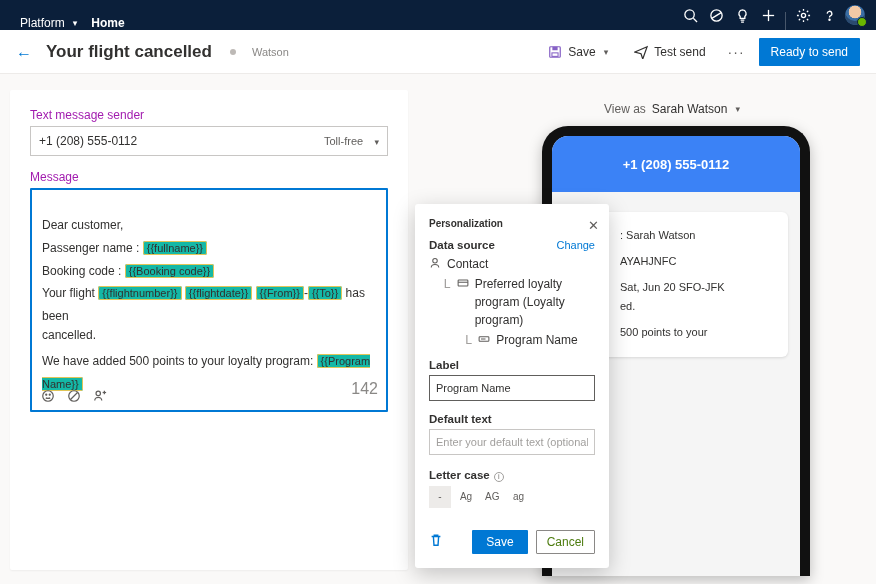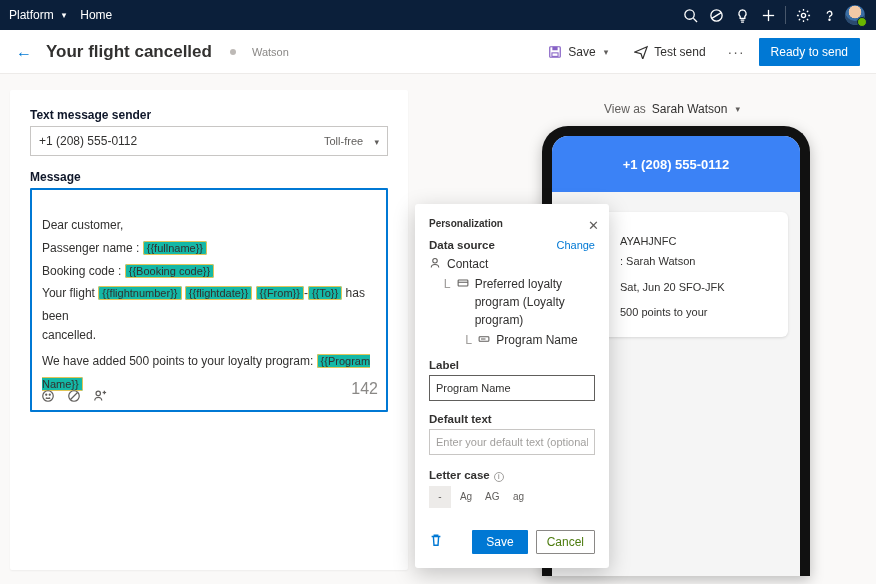--- a/index.html
+++ b/index.html
@@ -1,19 +1,19 @@
 <!DOCTYPE html>
 <html><head>
 <meta charset="utf-8">
 <style>
   * { box-sizing: border-box; margin: 0; padding: 0; font-family: "Segoe UI", -apple-system, BlinkMacSystemFont, sans-serif; }
   body { width: 876px; height: 584px; overflow: hidden; background: #faf9f8; }
 
   
-  .topbar { height: 30px; background: #0b1f3a; display: flex; align-items: center; color: #fff; padding: 0 8px 0 9px; font-size: 12px; }
+  .topbar { height: 30px; background: #0b1f3a; display: flex; align-items: flex-end; color: #fff; padding: 0 8px 0 20px; font-size: 12px; }
   .topbar .brand { display: flex; align-items: center; gap: 6px; }
   .topbar .brand .chev { font-size: 9px; margin-left: 2px; }
   .topbar .spacer { flex: 1; }
   .topbar .ticon { width: 26px; height: 30px; display: inline-flex; align-items: center; justify-content: center; cursor: pointer; }
   .topbar .ticon svg { width: 15px; height: 15px; stroke: #fff; fill: none; stroke-width: 1.4; }
   .topbar .divider { width: 1px; height: 18px; background: rgba(255,255,255,0.25); margin: 0 4px; }
   .avatar { width: 20px; height: 20px; border-radius: 50%; background: radial-gradient(circle at 50% 35%, #f2c9a6 0 38%, #3a6ea5 40% 100%); box-shadow: inset 0 -4px 0 #2b4a6f; position: relative; }
   .avatar::after { content: ""; position: absolute; right: -2px; bottom: -2px; width: 8px; height: 8px; background: #6bb700; border-radius: 50%; border: 1.5px solid #0b1f3a; }
 
   
@@ -27,21 +27,21 @@
   .cmdbtn svg { width: 14px; height: 14px; }
   .chevsm { font-size: 9px; color: #605e5c; margin-left: 2px; }
   .overflow { font-size: 14px; color: #605e5c; padding: 0 4px; cursor: pointer; letter-spacing: 1px; }
   .primarybtn { background: #0078d4; color: #fff; font-size: 12px; padding: 7px 12px; border-radius: 1px; cursor: pointer; border: none; }
 
   
   .main { position: relative; height: calc(584px - 30px - 44px); }
 
   
   .editor-card { position: absolute; left: 10px; top: 16px; width: 398px; background: #fff; border-radius: 2px; padding: 18px 20px; box-shadow: 0 1px 2px rgba(0,0,0,0.05); height: 480px; }
-  .fieldlabel { font-size: 12px; font-weight: 700; color: #0f172a; margin-bottom: 4px; }
+  .fieldlabel { font-size: 12px; font-weight: 400; color: #a21caf; margin-bottom: 4px; }
   .senderbox { border: 1px solid #c8c6c4; height: 30px; display: flex; align-items: center; padding: 0 8px; font-size: 12px; color: #323130; justify-content: space-between; cursor: pointer; }
   .senderbox .tollfree { font-size: 11px; color: #605e5c; margin-right: 6px; }
   .msgbox { border: 2px solid #0078d4; border-radius: 1px; padding: 24px 10px 30px 10px; font-size: 12px; color: #323130; line-height: 1.9; height: 224px; position: relative; margin-top: 4px; }
   .token { background: #14b8a6; border: 1px solid #e0c558; border-radius: 2px; padding: 0 3px; font-size: 11px; }
   .msgbox .toolbar { position: absolute; left: 8px; bottom: 6px; display: flex; gap: 10px; align-items: center; }
   .msgbox .toolbar .ic { width: 16px; height: 16px; display: inline-flex; align-items: center; justify-content: center; cursor: pointer; color: #605e5c; }
   .msgbox .toolbar .ic svg { width: 14px; height: 14px; stroke: #605e5c; fill: none; stroke-width: 1.4; }
   .msgbox .counter { position: absolute; right: 8px; bottom: 6px; font-size: 16px; color: #8a8886; }
 
   
@@ -74,21 +74,21 @@
 
   .right-trunc { overflow: hidden; white-space: nowrap; }
 </style>
 </head>
 <body>
 
 <div class="topbar">
   <div class="brand">
     <span>Platform</span>
     <span class="chev">▾</span>
-    <span style="margin-left:8px;">Home</span>
+    <span style="margin-left:8px;font-weight:bold;">Home</span>
   </div>
   <div class="spacer"></div>
   <span class="ticon">
       <svg viewBox="0 0 16 16">
         <circle cx="7" cy="7" r="5"></circle>
         <line x1="11" y1="11" x2="15" y2="15"></line>
       </svg>
     </span>
   <span class="ticon">
       <svg viewBox="0 0 16 16">
@@ -211,23 +211,24 @@
 
   <div class="viewasrow">
     <span>View as</span>
     <span class="name">Sarah Watson</span>
     <span class="chevsm">▾</span>
   </div>
 
   <div class="phone">
     <div class="hdr">+1 (208) 555-0112</div>
     <div class="bubble">
+      <div class="right-trunc">: Sarah Watson</div>
       <div class="right-trunc" style="margin-top:6px;">AYAHJNFC</div>
-      <div class="right-trunc">: Sarah Watson</div>
       <div class="right-trunc" style="margin-top:6px;">Sat, Jun 20 SFO-JFK</div>
+      <div class="right-trunc">ed.</div>
       <div class="right-trunc" style="margin-top:6px;">500 points to your</div>
     </div>
   </div>
 
   <div class="panel">
     <h3>Personalization</h3>
     <span class="closeX">✕</span>
 
     <div class="seclabel">
       <span>Data source</span>

